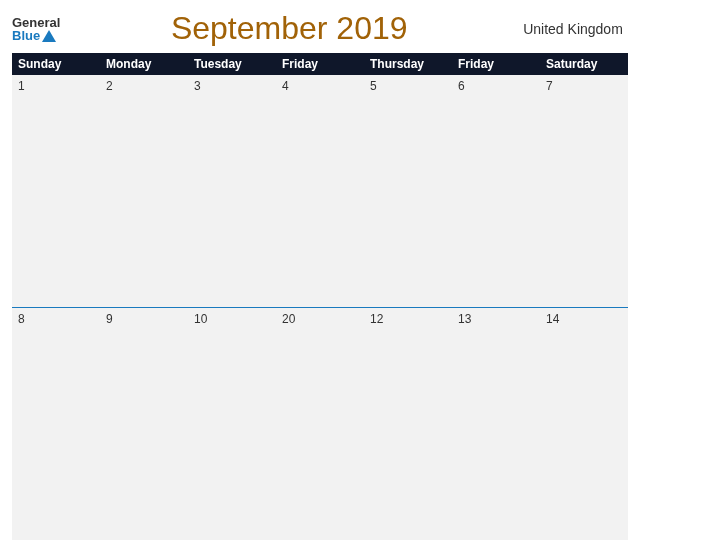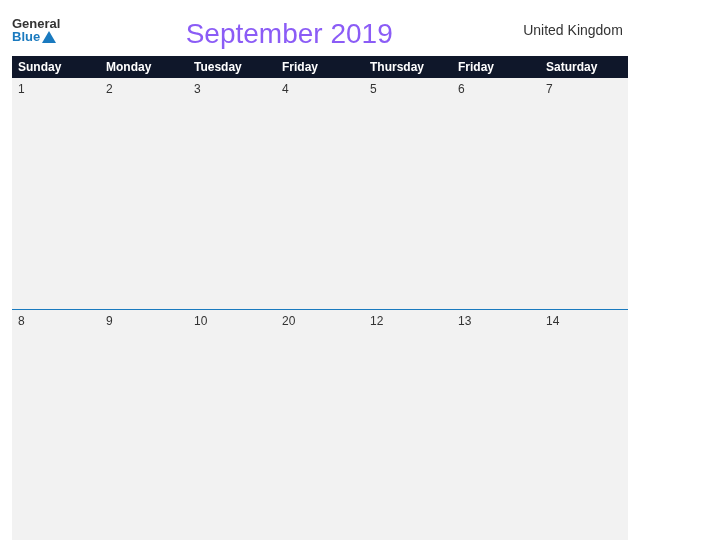--- a/index.html
+++ b/index.html
@@ -47,26 +47,25 @@
       width: 0;
       height: 0;
       border-left: 7px solid transparent;
       border-right: 7px solid transparent;
       border-bottom: 12px solid #1a7abf;
       display: inline-block;
       margin-left: 2px;
       transform: rotate(0deg);
     }
     .calendar-title {
-      font-size: 28px;
-      color: #8b5cf6;
+      font-size: 32px;
+      color: #a16207;
       font-weight: 300;
       text-align: center;
       flex: 1;
-      margin-top: 8px;
     }
     .region {
       font-size: 14px;
       color: #333;
       text-align: center;
       white-space: nowrap;
       min-width: 110px;
     }
     .calendar-table {
       width: 100%;

